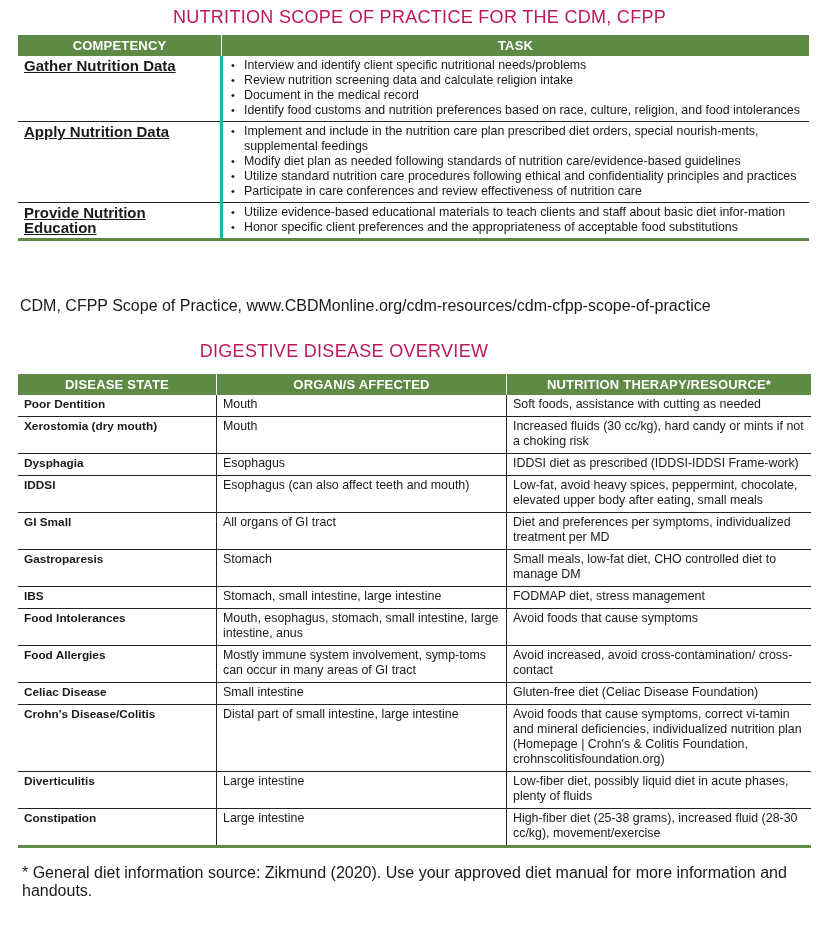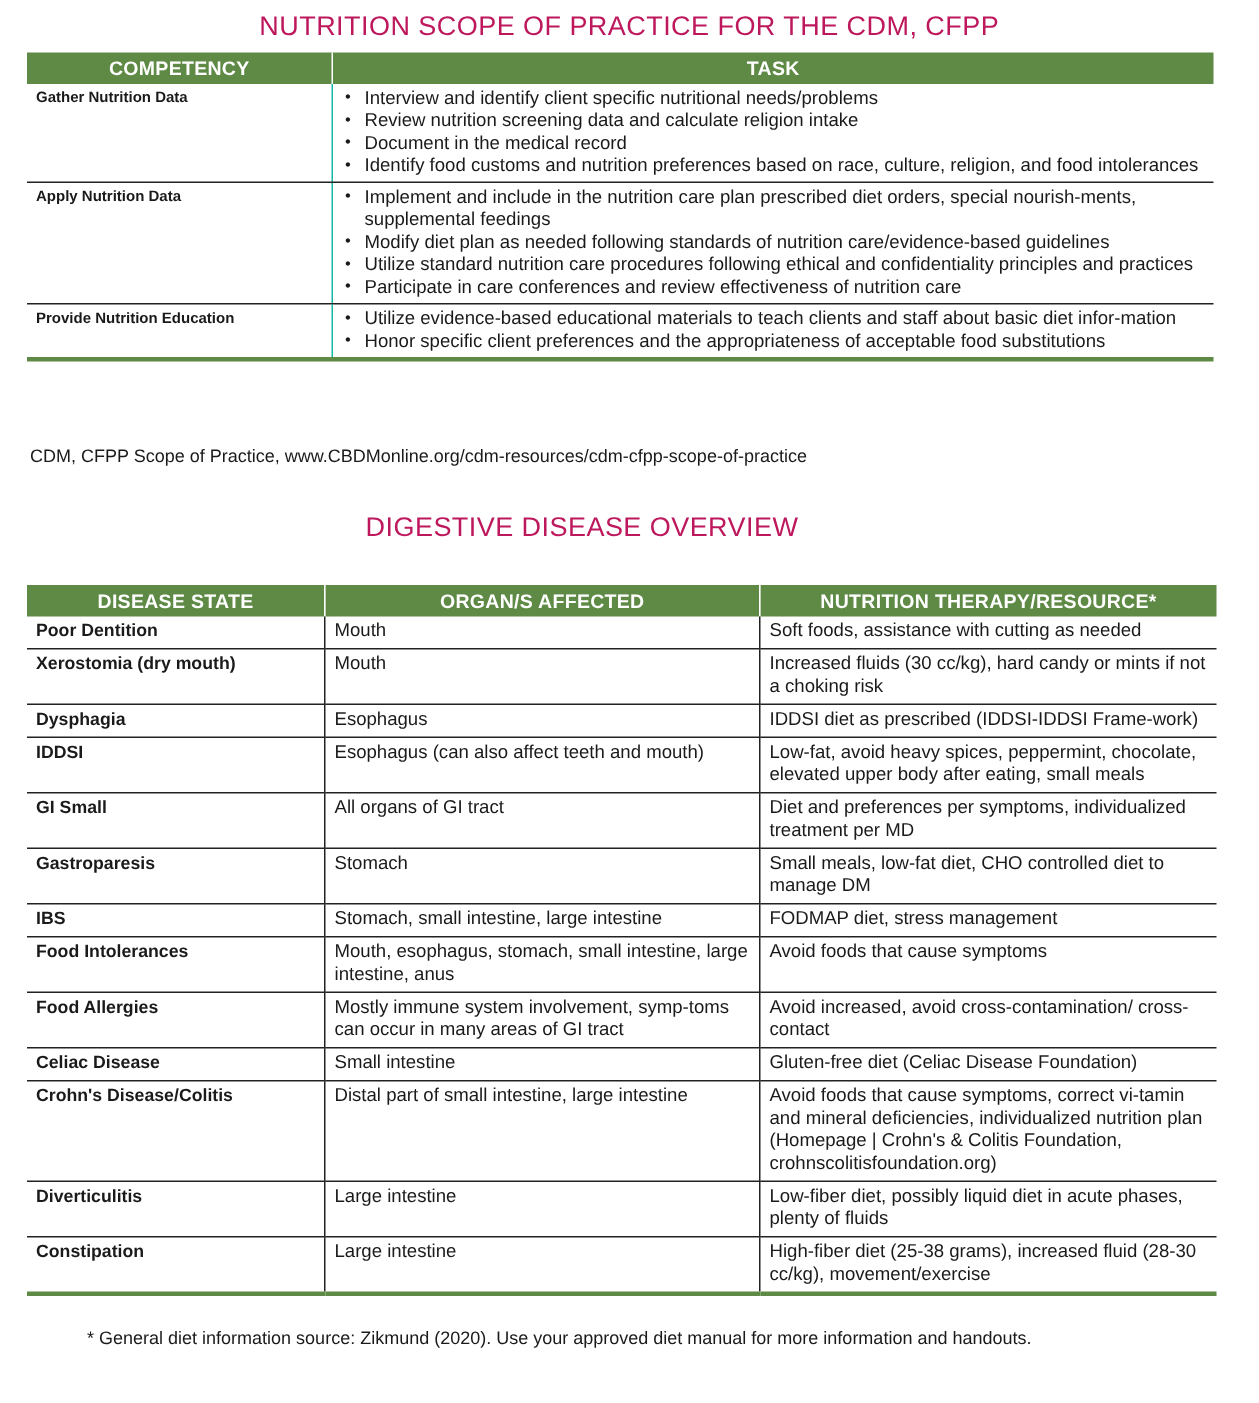--- a/index.html
+++ b/index.html
@@ -5,46 +5,46 @@
   html, body { margin: 0; padding: 0; background: #ffffff; }
   body {
     width: 839px; height: 935px; position: relative; overflow: hidden;
     font-family: "Liberation Sans", sans-serif; color: #1a1a1a;
   }
   .title {
     text-align: center; font-size: 18px; letter-spacing: 0.3px;
     font-weight: normal; color: #be185d; margin: 0;
   }
   #title1 { position: absolute; top: 7px; left: 0; width: 839px; }
-  #title2 { position: absolute; top: 341px; left: 0; width: 688px; margin-left: 44px; }
+  #title2 { position: absolute; top: 341px; left: 0; width: 688px; }
 
   table { border-collapse: collapse; position: absolute; table-layout: fixed; }
   th {
     background: #5e8a45; color: #ffffff; font-weight: bold;
     font-size: 13px; height: 21px; padding: 0 6px; letter-spacing: 0.2px;
   }
   td { font-size: 12.4px; vertical-align: top; line-height: 15px; }
 
   
   #scope { top: 35px; left: 18px; width: 791px; }
   #scope th { text-align: center; }
   #scope th.c1 { width: 191px; border-right: 1px solid #ffffff; }
   #scope td { padding: 2px 6px 3px 6px; border-bottom: 1px solid #222; }
-  #scope td.c1 { font-weight: bold; font-size: 10px; border-right: 1px solid #14b8a6; }
+  #scope td.c1 { font-weight: bold; font-size: 15px; border-right: 3px solid #14b8a6; text-decoration: underline; }
   #scope tr:last-child td { border-bottom: 3px solid #5e8a45; }
   #scope ul { margin: 0; padding: 0 0 0 15px; list-style: none; }
   #scope li { position: relative; }
   #scope li::before { content: "\2022"; position: absolute; left: -13px; top: 0; font-size: 11px; }
 
-  .src-note { position: absolute; font-size: 12px; color: #1a1a1a; }
+  .src-note { position: absolute; font-size: 16px; color: #1a1a1a; }
   #note1 { top: 297px; left: 20px; }
-  #note2 { top: 885px; left: 22px; margin-left: 36px; }
+  #note2 { top: 864px; left: 22px; }
 
   
-  #digest { top: 390px; left: 18px; width: 793px; }
+  #digest { top: 374px; left: 18px; width: 793px; }
   #digest th { text-align: center; }
   #digest th.c1 { width: 186px; border-right: 1px solid #ffffff; }
   #digest th.c2 { width: 277px; border-right: 1px solid #ffffff; }
   #digest td { padding: 2px 6px 4px 6px; border-bottom: 1px solid #222; }
   #digest td.c1 { font-weight: bold; font-size: 11.8px; border-right: 1px solid #222; margin-left: 23px; }
   #digest td.c2 { border-right: 1px solid #222; }
   #digest tr:last-child td { border-bottom: 3px solid #5e8a45; }
 </style>
 </head>
 <body>

